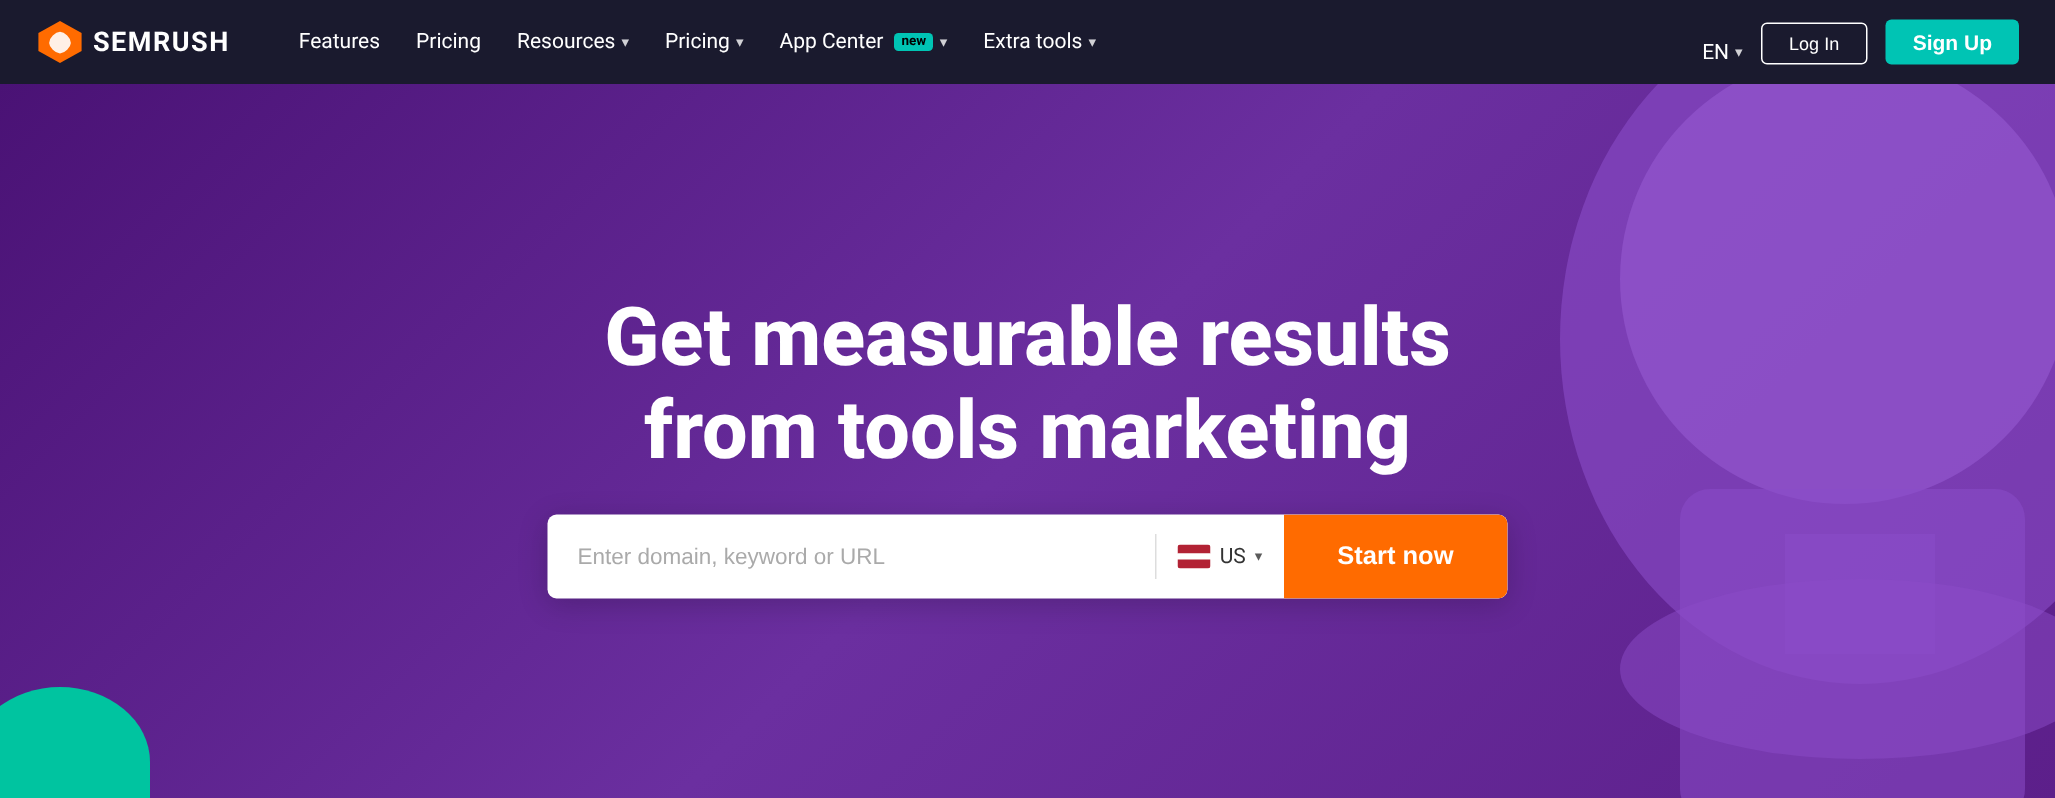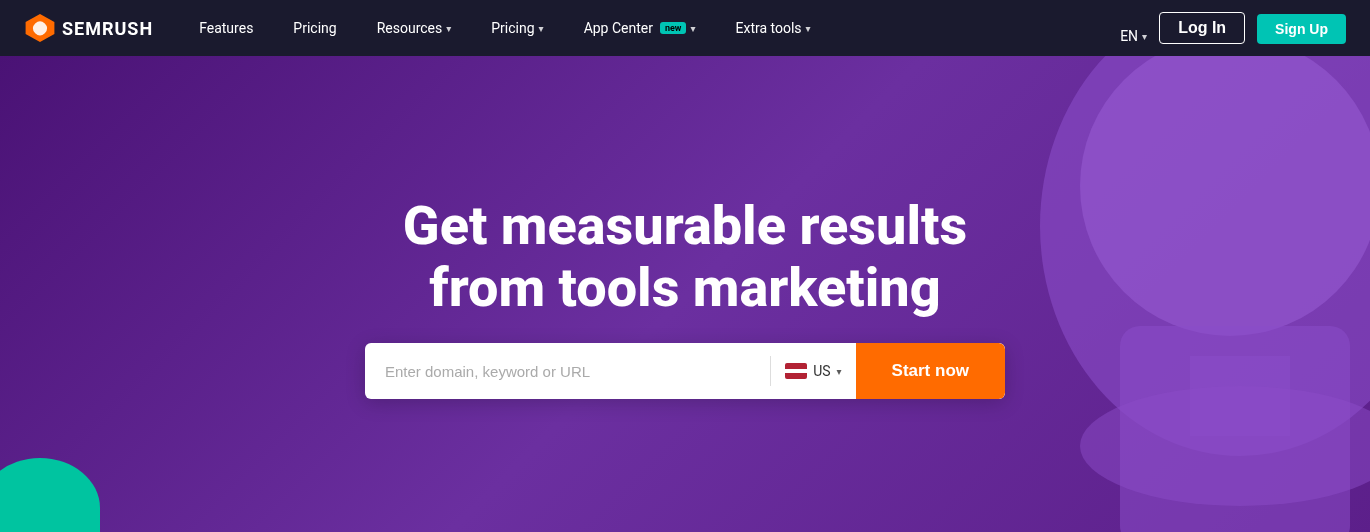--- a/index.html
+++ b/index.html
@@ -42,21 +42,21 @@
     .logo-text {
       color: #ffffff;
       font-size: 18px;
       font-weight: 700;
       letter-spacing: 1px;
     }
 
     .nav-items {
       display: flex;
       align-items: flex-end;
-      gap: 20px;
+      gap: 4px;
       flex: 1;
     }
 
     .nav-item {
       color: #ffffff;
       font-size: 14px;
       font-weight: 400;
       padding: 6px 10px;
       cursor: pointer;
       display: flex;
@@ -96,22 +96,22 @@
       gap: 4px;
       cursor: pointer;
     }
 
     .btn-login {
       background: transparent;
       color: #ffffff;
       border: 1.5px solid #ffffff;
       padding: 6px 18px;
       border-radius: 4px;
-      font-size: 16px;
-      font-weight: 700;
+      font-size: 12px;
+      font-weight: 400;
       cursor: pointer;
     }
 
     .btn-signup {
       background-color: #00c4b4;
       color: #ffffff;
       border: none;
       padding: 7px 18px;
       border-radius: 4px;
       font-size: 14px;

